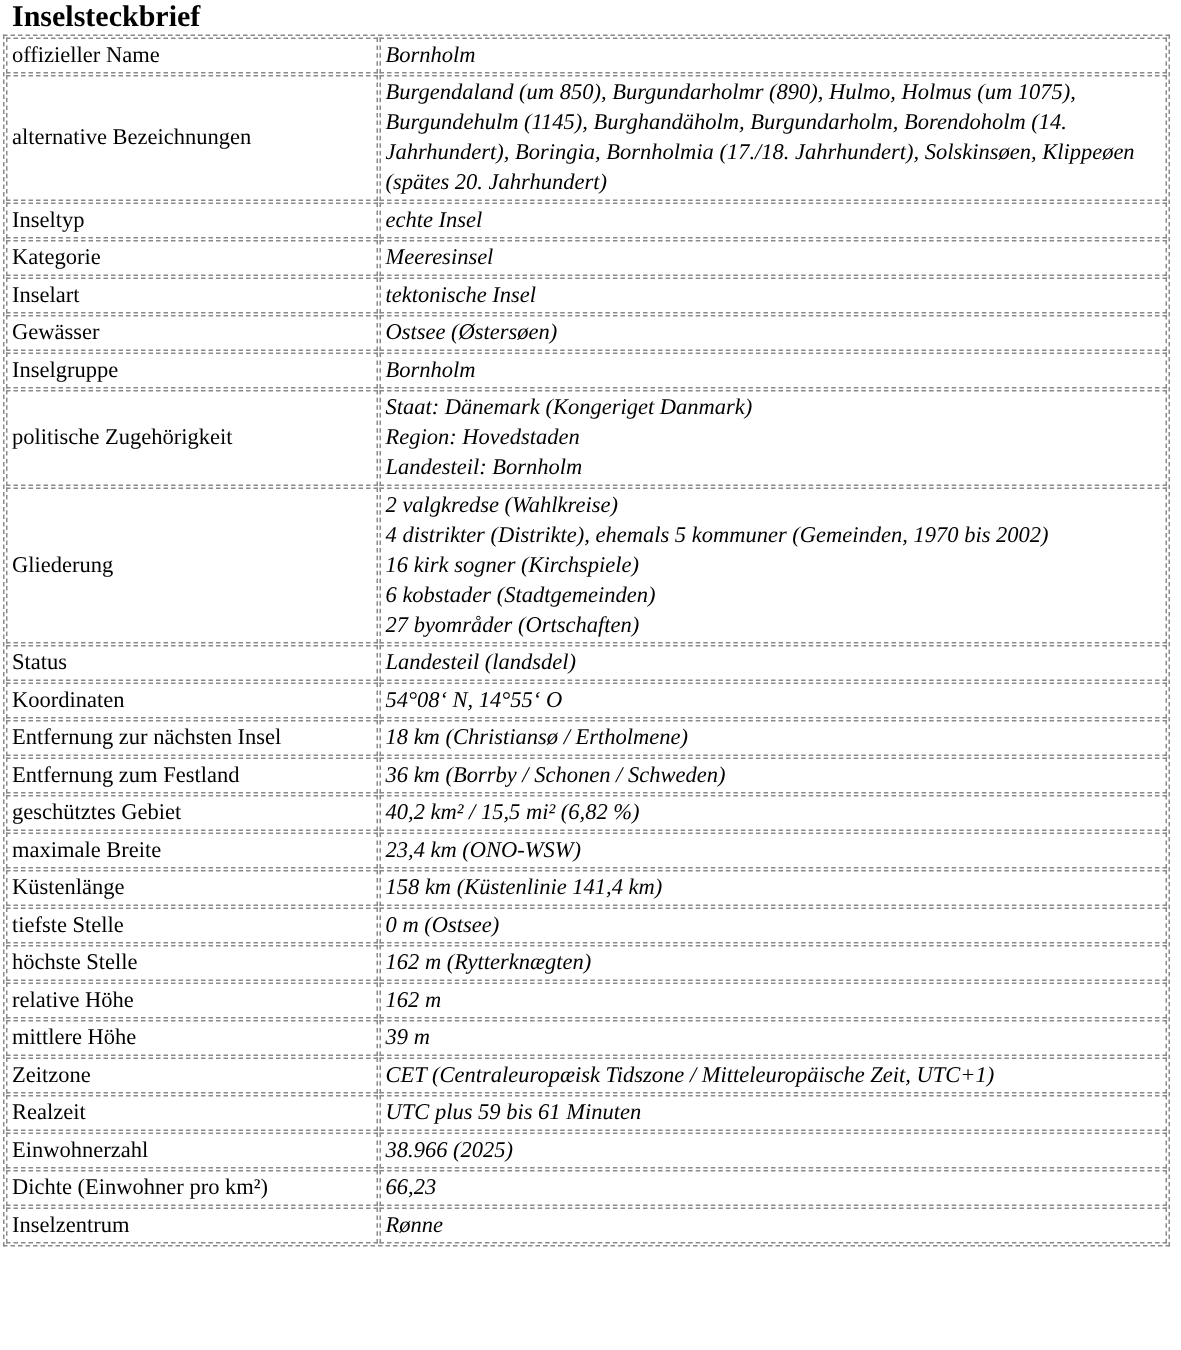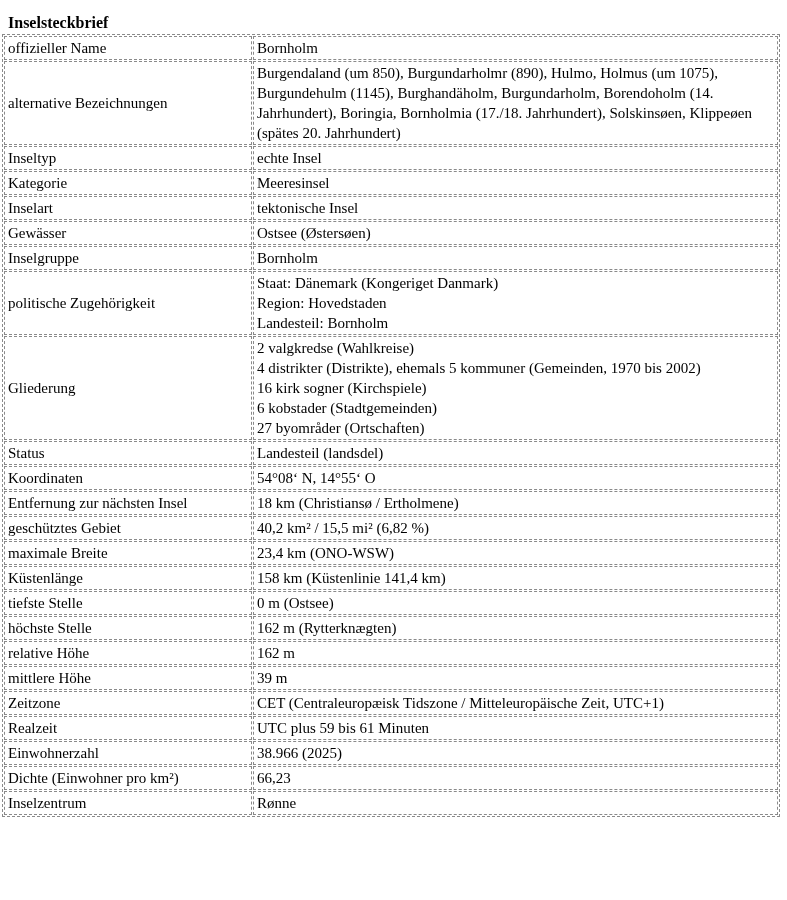--- a/index.html
+++ b/index.html
@@ -11,25 +11,24 @@
   }
   body {
     width: 787px;
     height: 900px;
     box-sizing: border-box;
     padding: 2px 4px 2px 2px;
     overflow: hidden;
   }
   .page-title {
     font-weight: bold;
-    font-size: 16px;
+    font-size: 20px;
     line-height: 19px;
     padding-left: 6px;
     margin-bottom: 2px;
-    margin-top: 11px;
   }
   table.factsheet {
     border-collapse: separate;
     border-spacing: 1px;
     border: 1px dashed #8a8a8a;
     width: 778px;
     table-layout: fixed;
     background: #ffffff;
   }
   table.factsheet td {
@@ -39,20 +38,21 @@
     padding: 1px 4px 1px 3px;
     vertical-align: middle;
     white-space: pre-line;
     overflow: hidden;
   }
   td.cell-label {
     width: 239px;
   }
   td.cell-value {
     width: auto;
+    font-style: italic;
   }
 </style>
 </head>
 <body>
 
 <div class="page-title">Inselsteckbrief</div>
 
 <table class="factsheet">
   <tbody>
   <tr>
@@ -114,20 +114,24 @@
   <tr>
     <td class="cell-label">Koordinaten</td>
     <td class="cell-value">54°08‘ N, 14°55‘ O</td>
   </tr>
 
   <tr>
     <td class="cell-label">Entfernung zur nächsten Insel</td>
     <td class="cell-value">18 km (Christiansø / Ertholmene)</td>
   </tr>
 
+  <tr>
+    <td class="cell-label">Entfernung zum Festland</td>
+    <td class="cell-value">36 km (Borrby / Schonen / Schweden)</td>
+  </tr>
 
 
   <tr>
     <td class="cell-label">geschütztes Gebiet</td>
     <td class="cell-value">40,2 km² / 15,5 mi² (6,82 %)</td>
   </tr>
 
 
   <tr>
     <td class="cell-label">maximale Breite</td>

